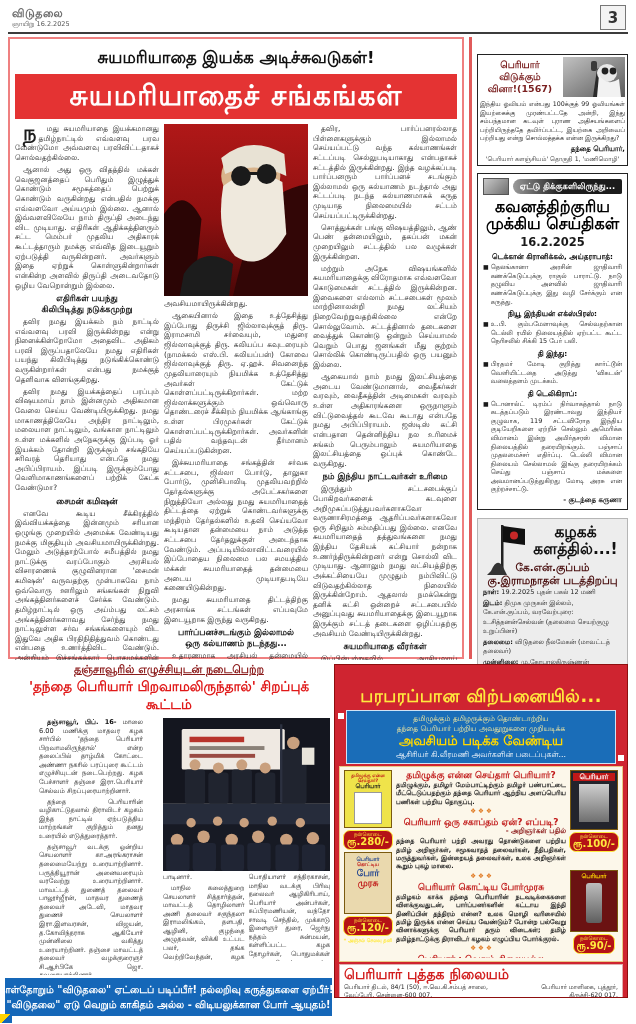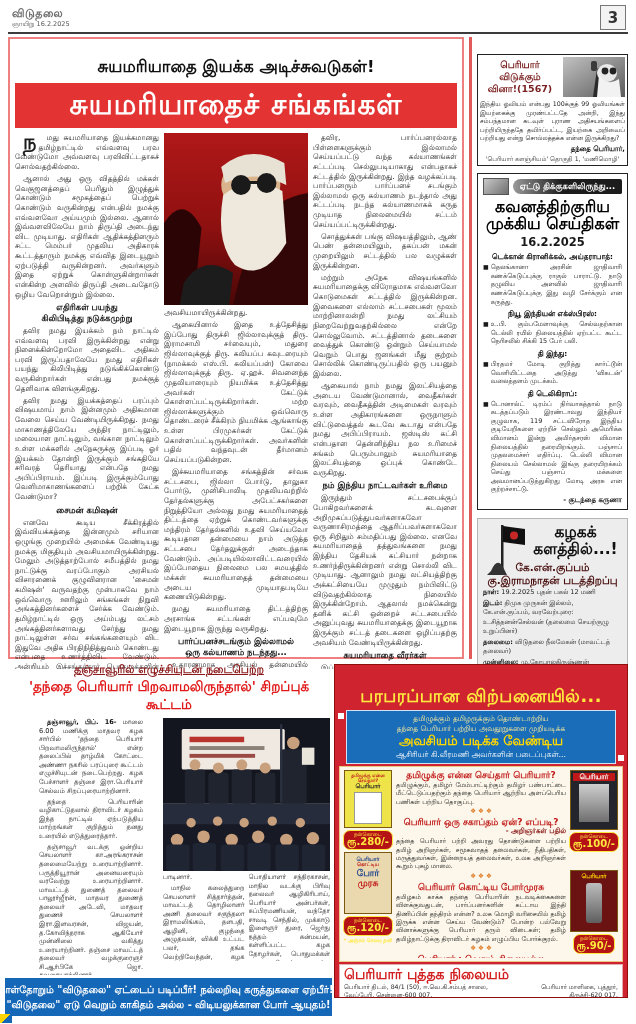--- a/index.html
+++ b/index.html
@@ -7,21 +7,21 @@
         font-family:"DejaVu Sans",sans-serif;color:#1a1a1a;}
   
   .masthead{position:absolute;left:12px;top:7px;font-size:11px;font-weight:bold;color:#6a6a6a;letter-spacing:.5px;}
   .edition-date{position:absolute;left:12px;top:20px;font-size:6.5px;color:#555;}
   .pagenum-box{position:absolute;right:10px;top:5px;width:24px;height:23px;border:1px solid #777;
                background:#f3f3f3;display:flex;align-items:center;justify-content:center;
                font-size:15px;font-weight:bold;color:#333;}
   .head-rule{position:absolute;left:8px;right:8px;top:32px;border-top:2px solid #3c3c3c;}
   
   .main-box{position:absolute;left:8px;top:37px;width:456px;height:622px;border:2px solid #ef8080;background:#fff;box-sizing:border-box;}
-  .kicker{margin-top:18px;text-align:center;font-size:16.5px;font-weight:bold;color:#101010;}
+  .kicker{margin-top:9px;text-align:center;font-size:16.5px;font-weight:bold;color:#101010;}
   .red-banner{margin:5px 5px 0 5px;height:45px;background:#e43333;display:flex;align-items:center;justify-content:center;}
   .red-banner span{color:#fff;font-weight:bold;font-size:28px;letter-spacing:1px;}
   .cols{display:flex;gap:5px;padding:5px 5px 0 5px;height:536px;overflow:hidden;}
   .col{flex:1;overflow:hidden;font-size:7.4px;line-height:1.3;text-align:justify;color:#1c1c1c;}
   .bp{margin:0 0 2.5px 0;text-indent:8px;}
   .bp.ni{text-indent:0;}
   .bp b{color:#111;}
   .dc{float:left;font-size:21px;line-height:.85;font-weight:bold;padding:1px 2px 0 0;}
   .shead{font-weight:bold;text-align:center;font-size:8.4px;margin:3px 0 2px 0;color:#111;}
   .portrait-wrap{width:100%;height:172px;margin-bottom:3px;}
@@ -79,21 +79,21 @@
   .ad-blue .l1{font-size:7.4px;color:#ffef9e;line-height:1.3;}
   .ad-blue .l3{font-size:13px;font-weight:800;color:#ffd800;line-height:1.25;}
   .ad-blue .l4{font-size:7.8px;color:#fff;line-height:1.3;}
   .deco{position:absolute;width:6px;height:6px;background:#fff;}
   .deco.tl{left:-9px;top:2px;} .deco.br{right:-9px;bottom:2px;}
   .ad-content{margin-top:2px;background:#fcf7ea;border:1px solid #e8c987;padding:3px;display:flex;gap:3px;height:196px;box-sizing:border-box;overflow:hidden;}
   .ad-side{width:50px;display:flex;flex-direction:column;align-items:center;gap:2px;}
   .ad-mid{flex:1;overflow:hidden;}
   .adhead{text-align:center;font-weight:800;font-size:9px;color:#c01818;line-height:1.15;}
   .adsub{text-align:right;font-weight:bold;font-size:7px;color:#8b1a1a;}
-  .addesc{margin:1px 0 0 0;font-size:6.4px;line-height:1.3;text-align:justify;color:#222;}
+  .addesc{margin:1px 0 0 0;font-size:6.4px;line-height:1.3;text-align:justify;color:#222;font-weight:bold;}
   .sep{text-align:center;color:#e07820;font-size:6.5px;margin:1.5px 0;}
   .badge{background:#b51216;border:1px solid #ffe93e;border-radius:7px;padding:1px 3px;text-align:center;color:#ffe93e;line-height:1.05;}
   .badge .bl{font-size:5.3px;display:block;}
   .badge .bp2{font-size:10px;font-weight:800;display:block;}
   .badge-note{font-size:4.8px;color:#ffe93e;font-weight:bold;}
   .cover{width:48px;border:1px solid #7a5a10;box-sizing:border-box;overflow:hidden;}
   .cv-txt{display:block;text-align:center;line-height:1.15;}
   .ad-footer{margin-top:2px;background:#fff;border:1px solid #e0b0b0;padding:2px 4px;box-sizing:border-box;}
   .pf-title{text-align:left;font-size:14px;font-weight:800;color:#d21f1f;line-height:1.1;}
   .pf-addr{display:flex;justify-content:space-between;font-size:6.2px;line-height:1.35;color:#222;margin-top:1px;}

